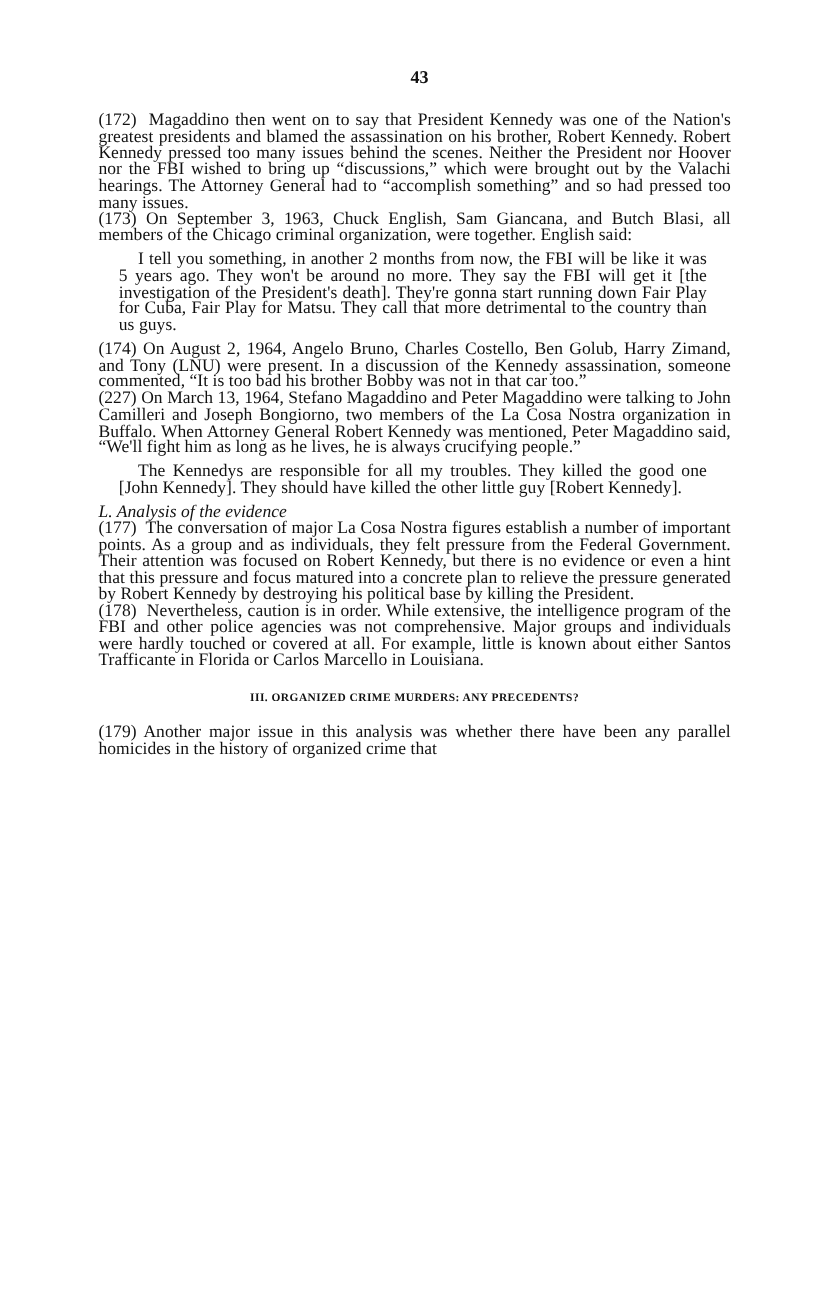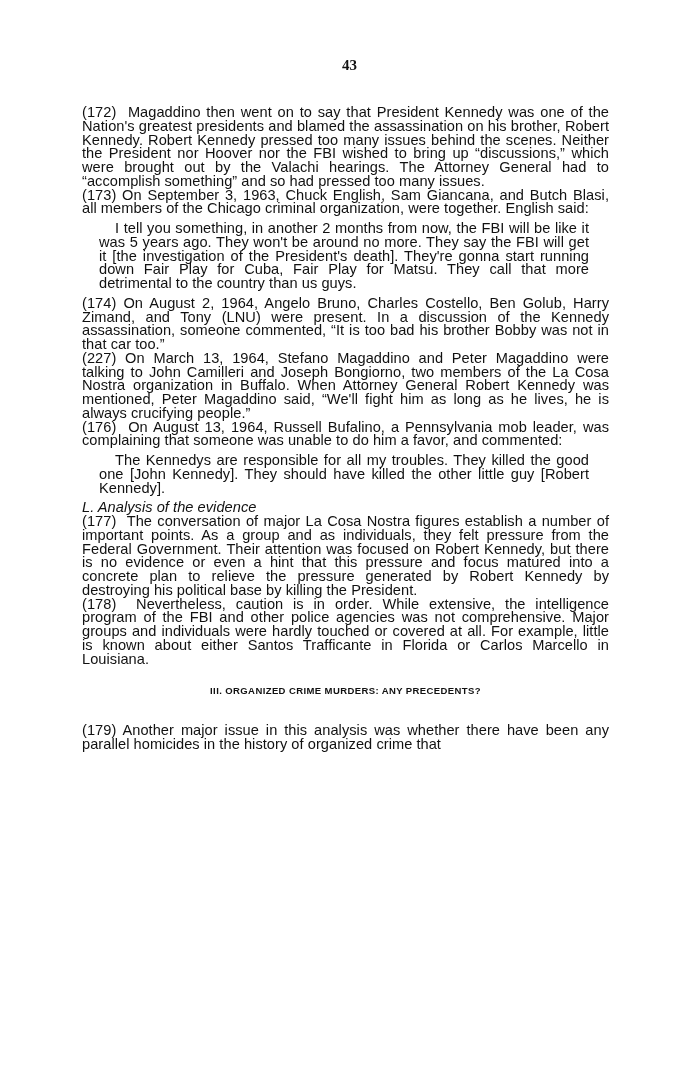--- a/index.html
+++ b/index.html
@@ -10,36 +10,36 @@
   }
   .page {
     position: absolute; left: 82px; top: 0; width: 527px;
   }
   .page-number {
     position: absolute; left: 4px; width: 527px; top: 57px;
     text-align: center; font-weight: bold; font-size: 15px;
     font-family: "Liberation Serif", serif;
   }
   .body-text {
-    position: absolute; left: 0; top: 106px; width: 527px;
-    font-family: Liberation Sans, sans-serif;
+    position: absolute; left: 0; top: 94px; width: 527px;
+    font-family: Liberation Serif, serif;
     font-size: 14.6px; line-height: 13.75px;
     text-align: justify; letter-spacing: 0.05px;
   }
   .para { margin: 0; text-indent: 0; }
   .quote {
     margin: 6px 0 6px 17px; width: 490px;
   }
   .quote p { margin: 0; text-indent: 16px; }
   .section-head {
     margin: 0; font-style: italic;
   }
   .part-title {
     text-align: center; font-size: 9.5px; letter-spacing: 0.4px;
-    margin: 18px 0 26px 0; font-weight: bold;
+    margin: 18px 0 14px 0; font-weight: bold;
   }
 </style>
 </head>
 <body>
 
 <div class="page">
   <div class="page-number">43</div>
 
   <div class="body-text">
     <p class="para">
@@ -56,24 +56,20 @@
     </div>
 
     <p class="para">
       <span>(174)</span>
       <span>On August 2, 1964, Angelo Bruno, Charles Costello, Ben Golub, Harry Zimand, and Tony (LNU) were present. In a discussion of the Kennedy assassination, someone commented, “It is too bad his brother Bobby was not in that car too.”</span>
     </p>
     <p class="para">
       <span>(227)</span>
       <span>On March 13, 1964, Stefano Magaddino and Peter Magaddino were talking to John Camilleri and Joseph Bongiorno, two members of the La Cosa Nostra organization in Buffalo. When Attorney General Robert Kennedy was mentioned, Peter Magaddino said, “We'll fight him as long as he lives, he is always crucifying people.”</span>
     </p>
-    <p class="para">
-      <span>(176)</span>&nbsp;
-      <span>On August 13, 1964, Russell Bufalino, a Pennsylvania mob leader, was complaining that someone was unable to do him a favor, and commented:</span>
-    </p>
 
     <div class="quote">
       <p>The Kennedys are responsible for all my troubles. They killed the good one [John Kennedy]. They should have killed the other little guy [Robert Kennedy].</p>
     </div>
 
     <p class="section-head">L. Analysis of the evidence</p>
 
     <p class="para">
       <span>(177)</span>&nbsp;
       <span>The conversation of major La Cosa Nostra figures establish a number of important points. As a group and as individuals, they felt pressure from the Federal Government. Their attention was focused on Robert Kennedy, but there is no evidence or even a hint that this pressure and focus matured into a concrete plan to relieve the pressure generated by Robert Kennedy by destroying his political base by killing the President.</span>

